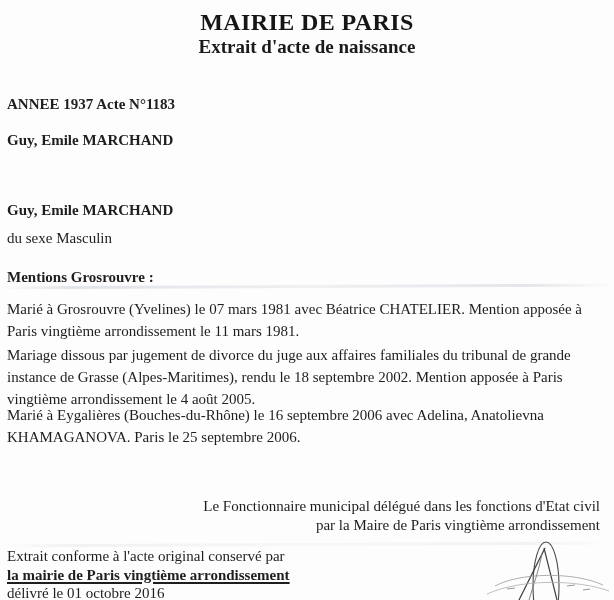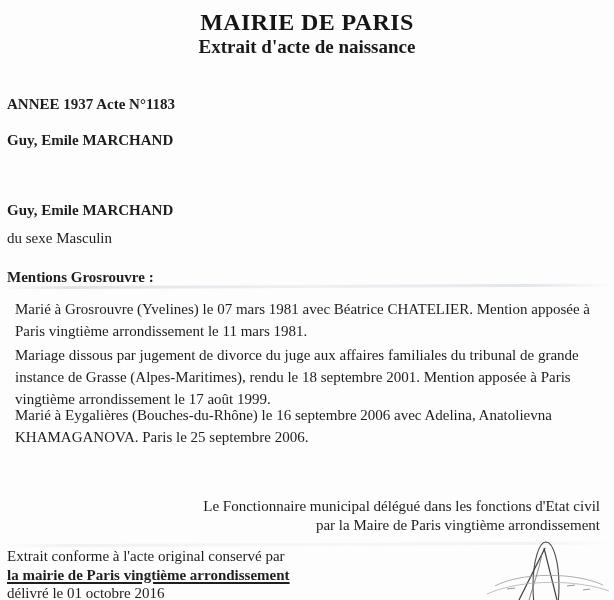--- a/index.html
+++ b/index.html
@@ -28,21 +28,20 @@
     text-align: center;
     font-size: 19px; font-weight: bold;
     color: #1a1a1a;
   }
   .body-line { font-size: 15px; left: 7px; }
   .bold { font-weight: bold; }
   .para {
     position: absolute; left: 7px;
     font-size: 15px; line-height: 22px;
     white-space: nowrap;
-    margin-left: 8px;
   }
   .crease {
     position: absolute; left: 0; width: 614px; height: 3px;
     background: linear-gradient(to right,
       rgba(196,202,210,0), rgba(196,202,210,0.50) 12%,
       rgba(205,210,217,0.30) 50%, rgba(196,202,210,0.45) 86%,
       rgba(196,202,210,0));
     transform: rotate(-0.25deg);
     pointer-events: none;
   }
@@ -89,22 +88,22 @@
 
   <div class="crease" style="top:285px;"></div>
 
   <div class="para" style="top:298px;">
     <div>Marié à Grosrouvre (Yvelines) le 07 mars 1981 avec Béatrice CHATELIER. Mention apposée à</div>
     <div>Paris vingtième arrondissement le 11 mars 1981.</div>
   </div>
 
   <div class="para" style="top:344px;">
     <div>Mariage dissous par jugement de divorce du juge aux affaires familiales du tribunal de grande</div>
-    <div>instance de Grasse (Alpes-Maritimes), rendu le 18 septembre 2001. Mention apposée à Paris</div>
-    <div>vingtième arrondissement le 17 août 1999.</div>
+    <div>instance de Grasse (Alpes-Maritimes), rendu le 18 septembre 2002. Mention apposée à Paris</div>
+    <div>vingtième arrondissement le 4 août 2005.</div>
   </div>
 
   <div class="para" style="top:404px;">
     <div>Marié à Eygalières (Bouches-du-Rhône) le 16 septembre 2006 avec Adelina, Anatolievna</div>
     <div>KHAMAGANOVA. Paris le 25 septembre 2006.</div>
   </div>
 
   <div class="official-block">
     <div>Le Fonctionnaire municipal délégué dans les fonctions d'Etat civil</div>
     <div>par la Maire de Paris vingtième arrondissement</div>

